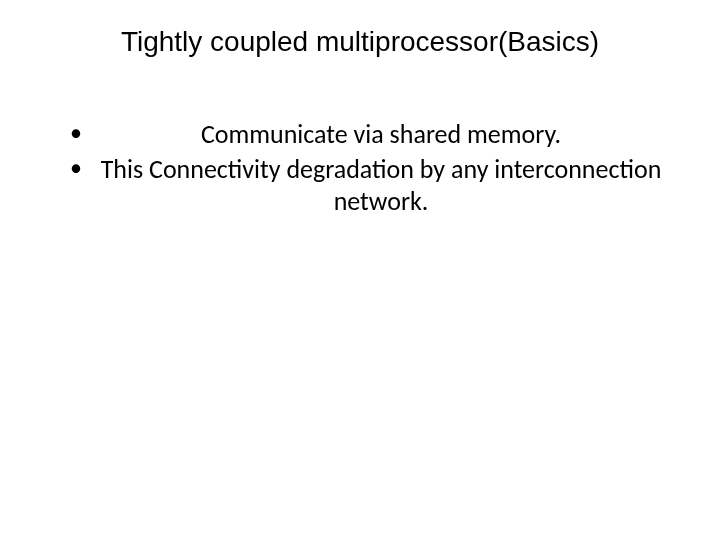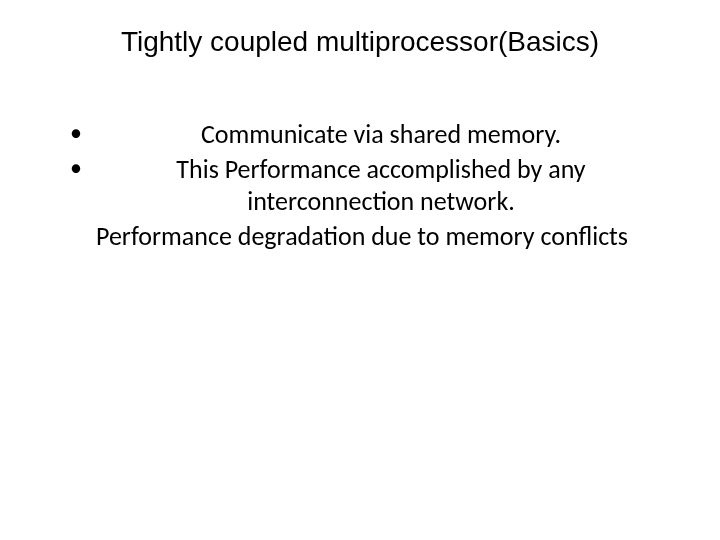--- a/index.html
+++ b/index.html
@@ -11,16 +11,15 @@
     .bullets li::before { content: "•"; position: absolute; left: 0; top: 0; font-size: 24px; }
     .sub { font-size: 26px; line-height: 1.25; padding-left: 46px; margin-top: 2px; }
   </style>
 </head>
 <body>
 
 <div class="slide">
   <h1 class="title">Tightly coupled multiprocessor(Basics)</h1>
   <ul class="bullets">
     <li>Communicate via shared memory.</li>
-    <li>This Performance accomplished by any interconnection network.</li>
+    <li>This Connectivity degradation by any interconnection network.</li>
   </ul>
-  <div class="sub">Performance degradation due to memory conflicts</div>
 </div>
 
 </body></html>

